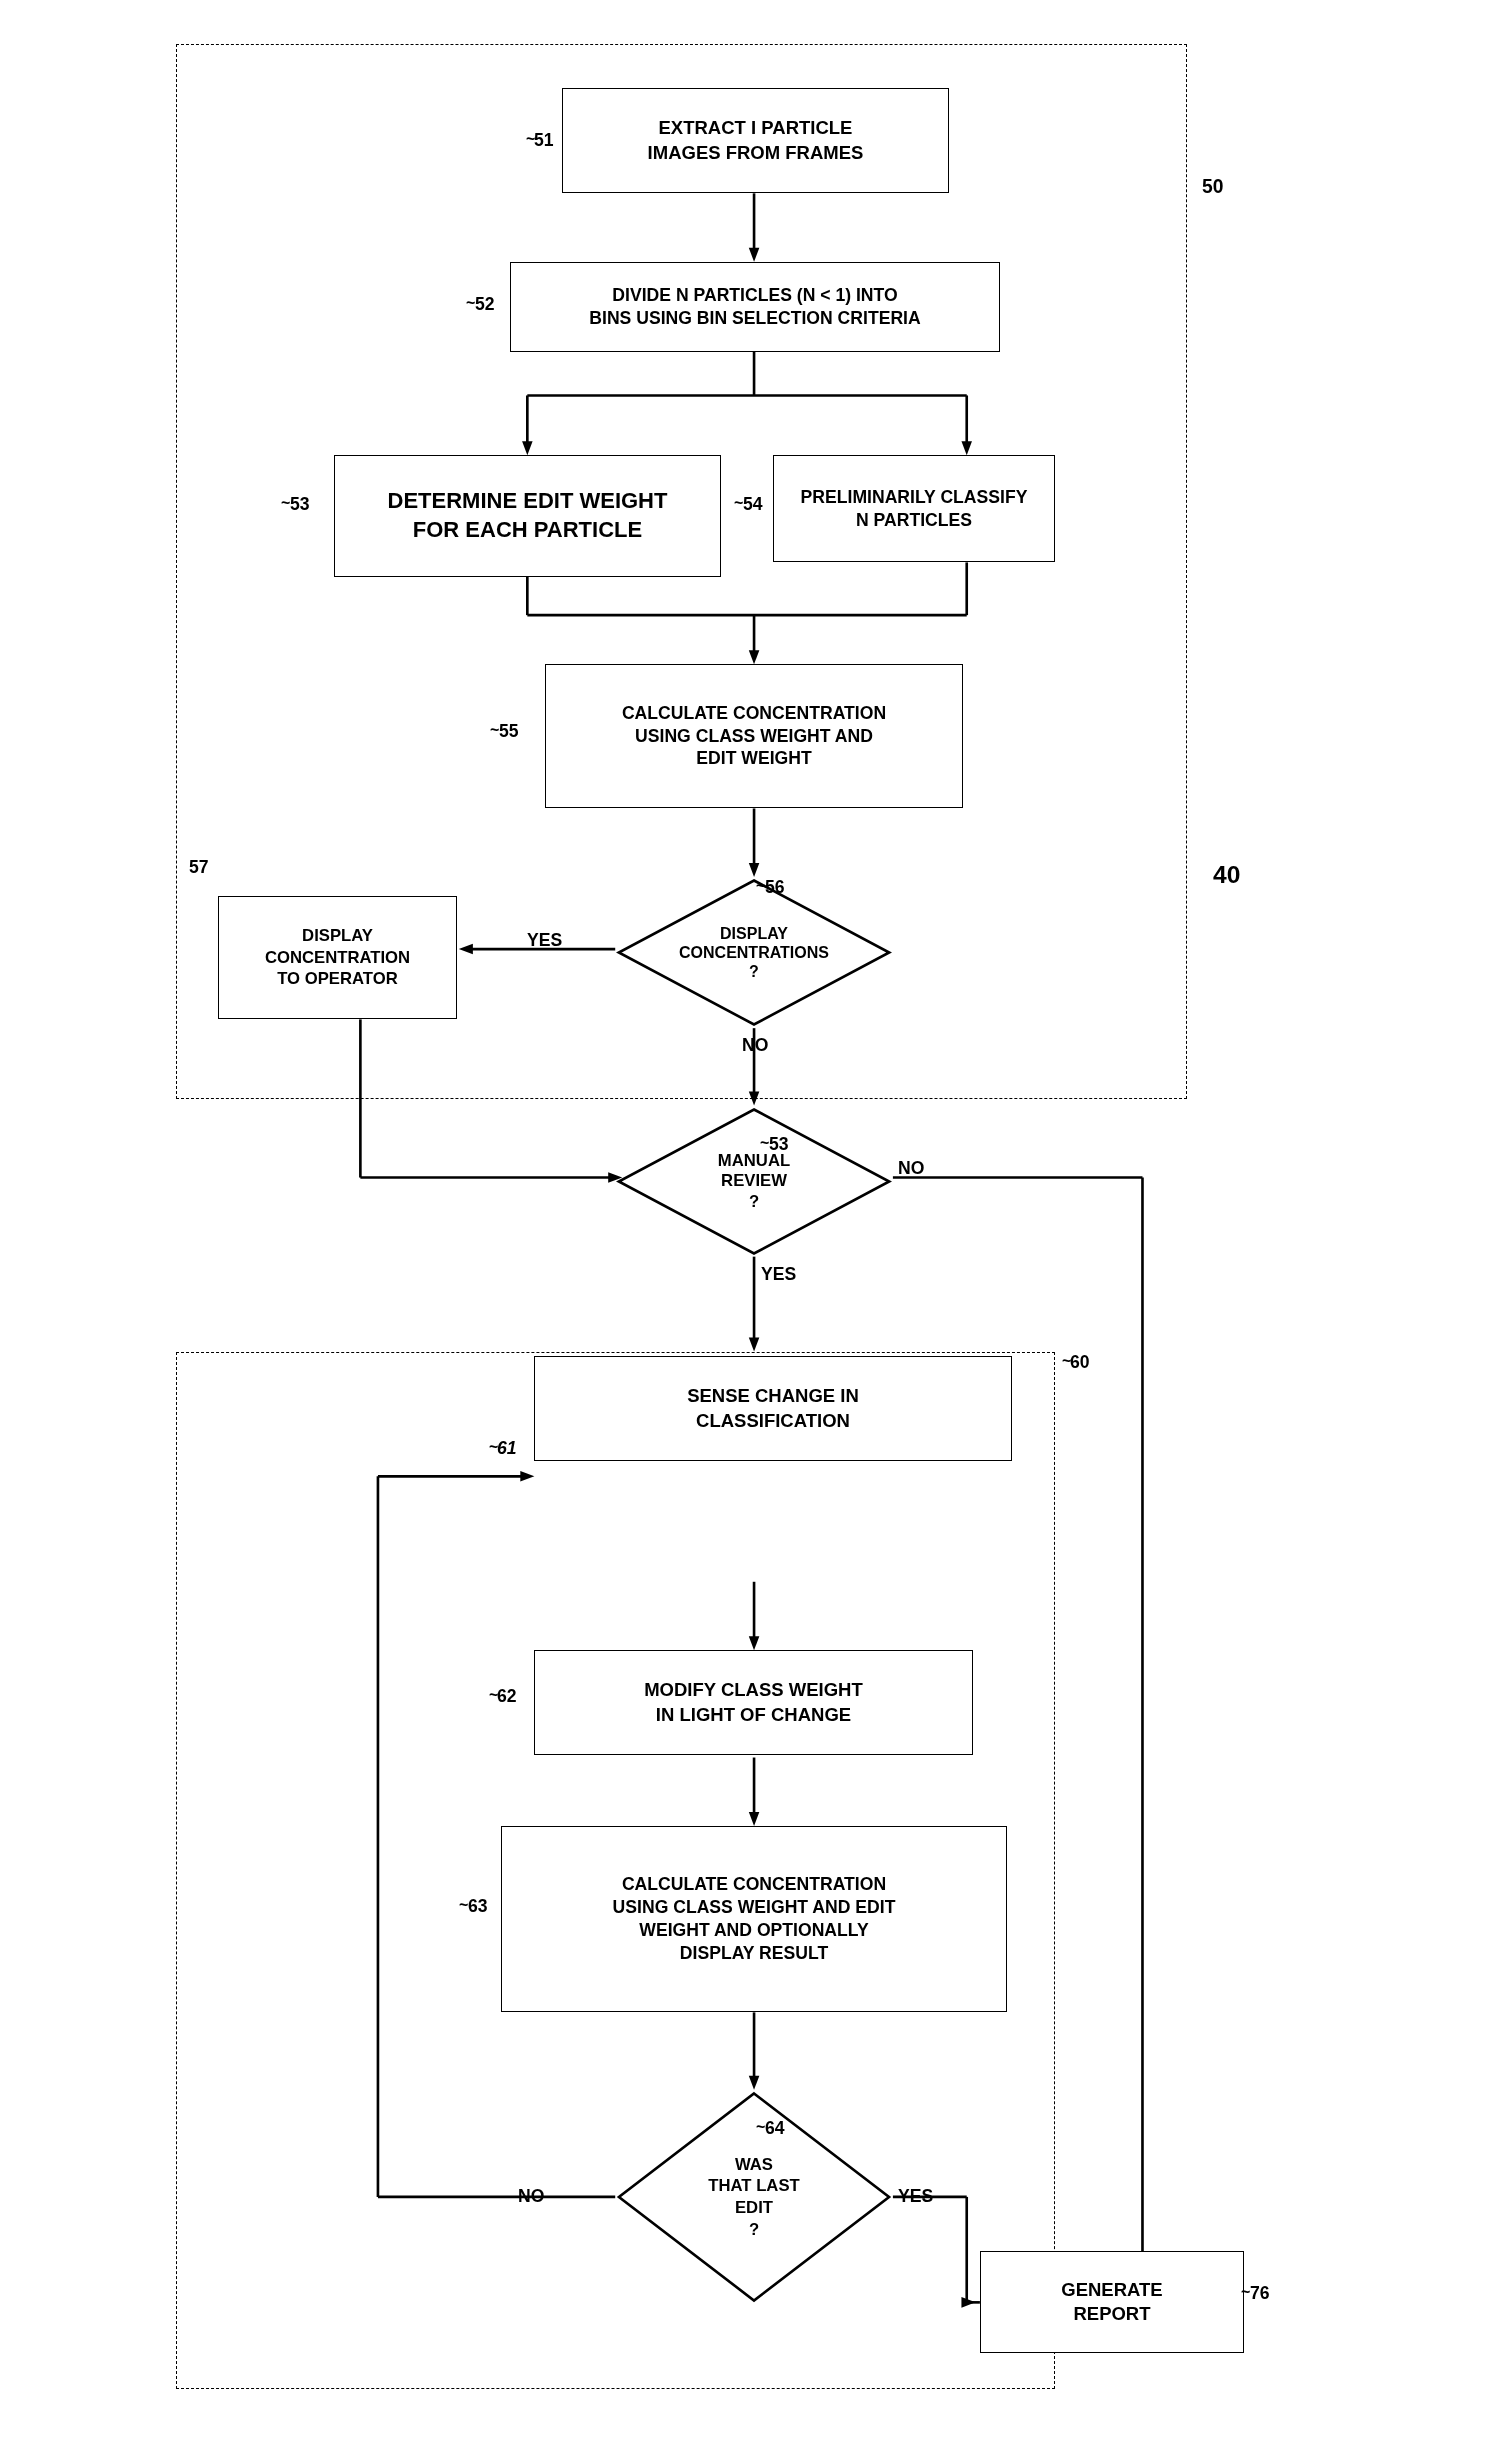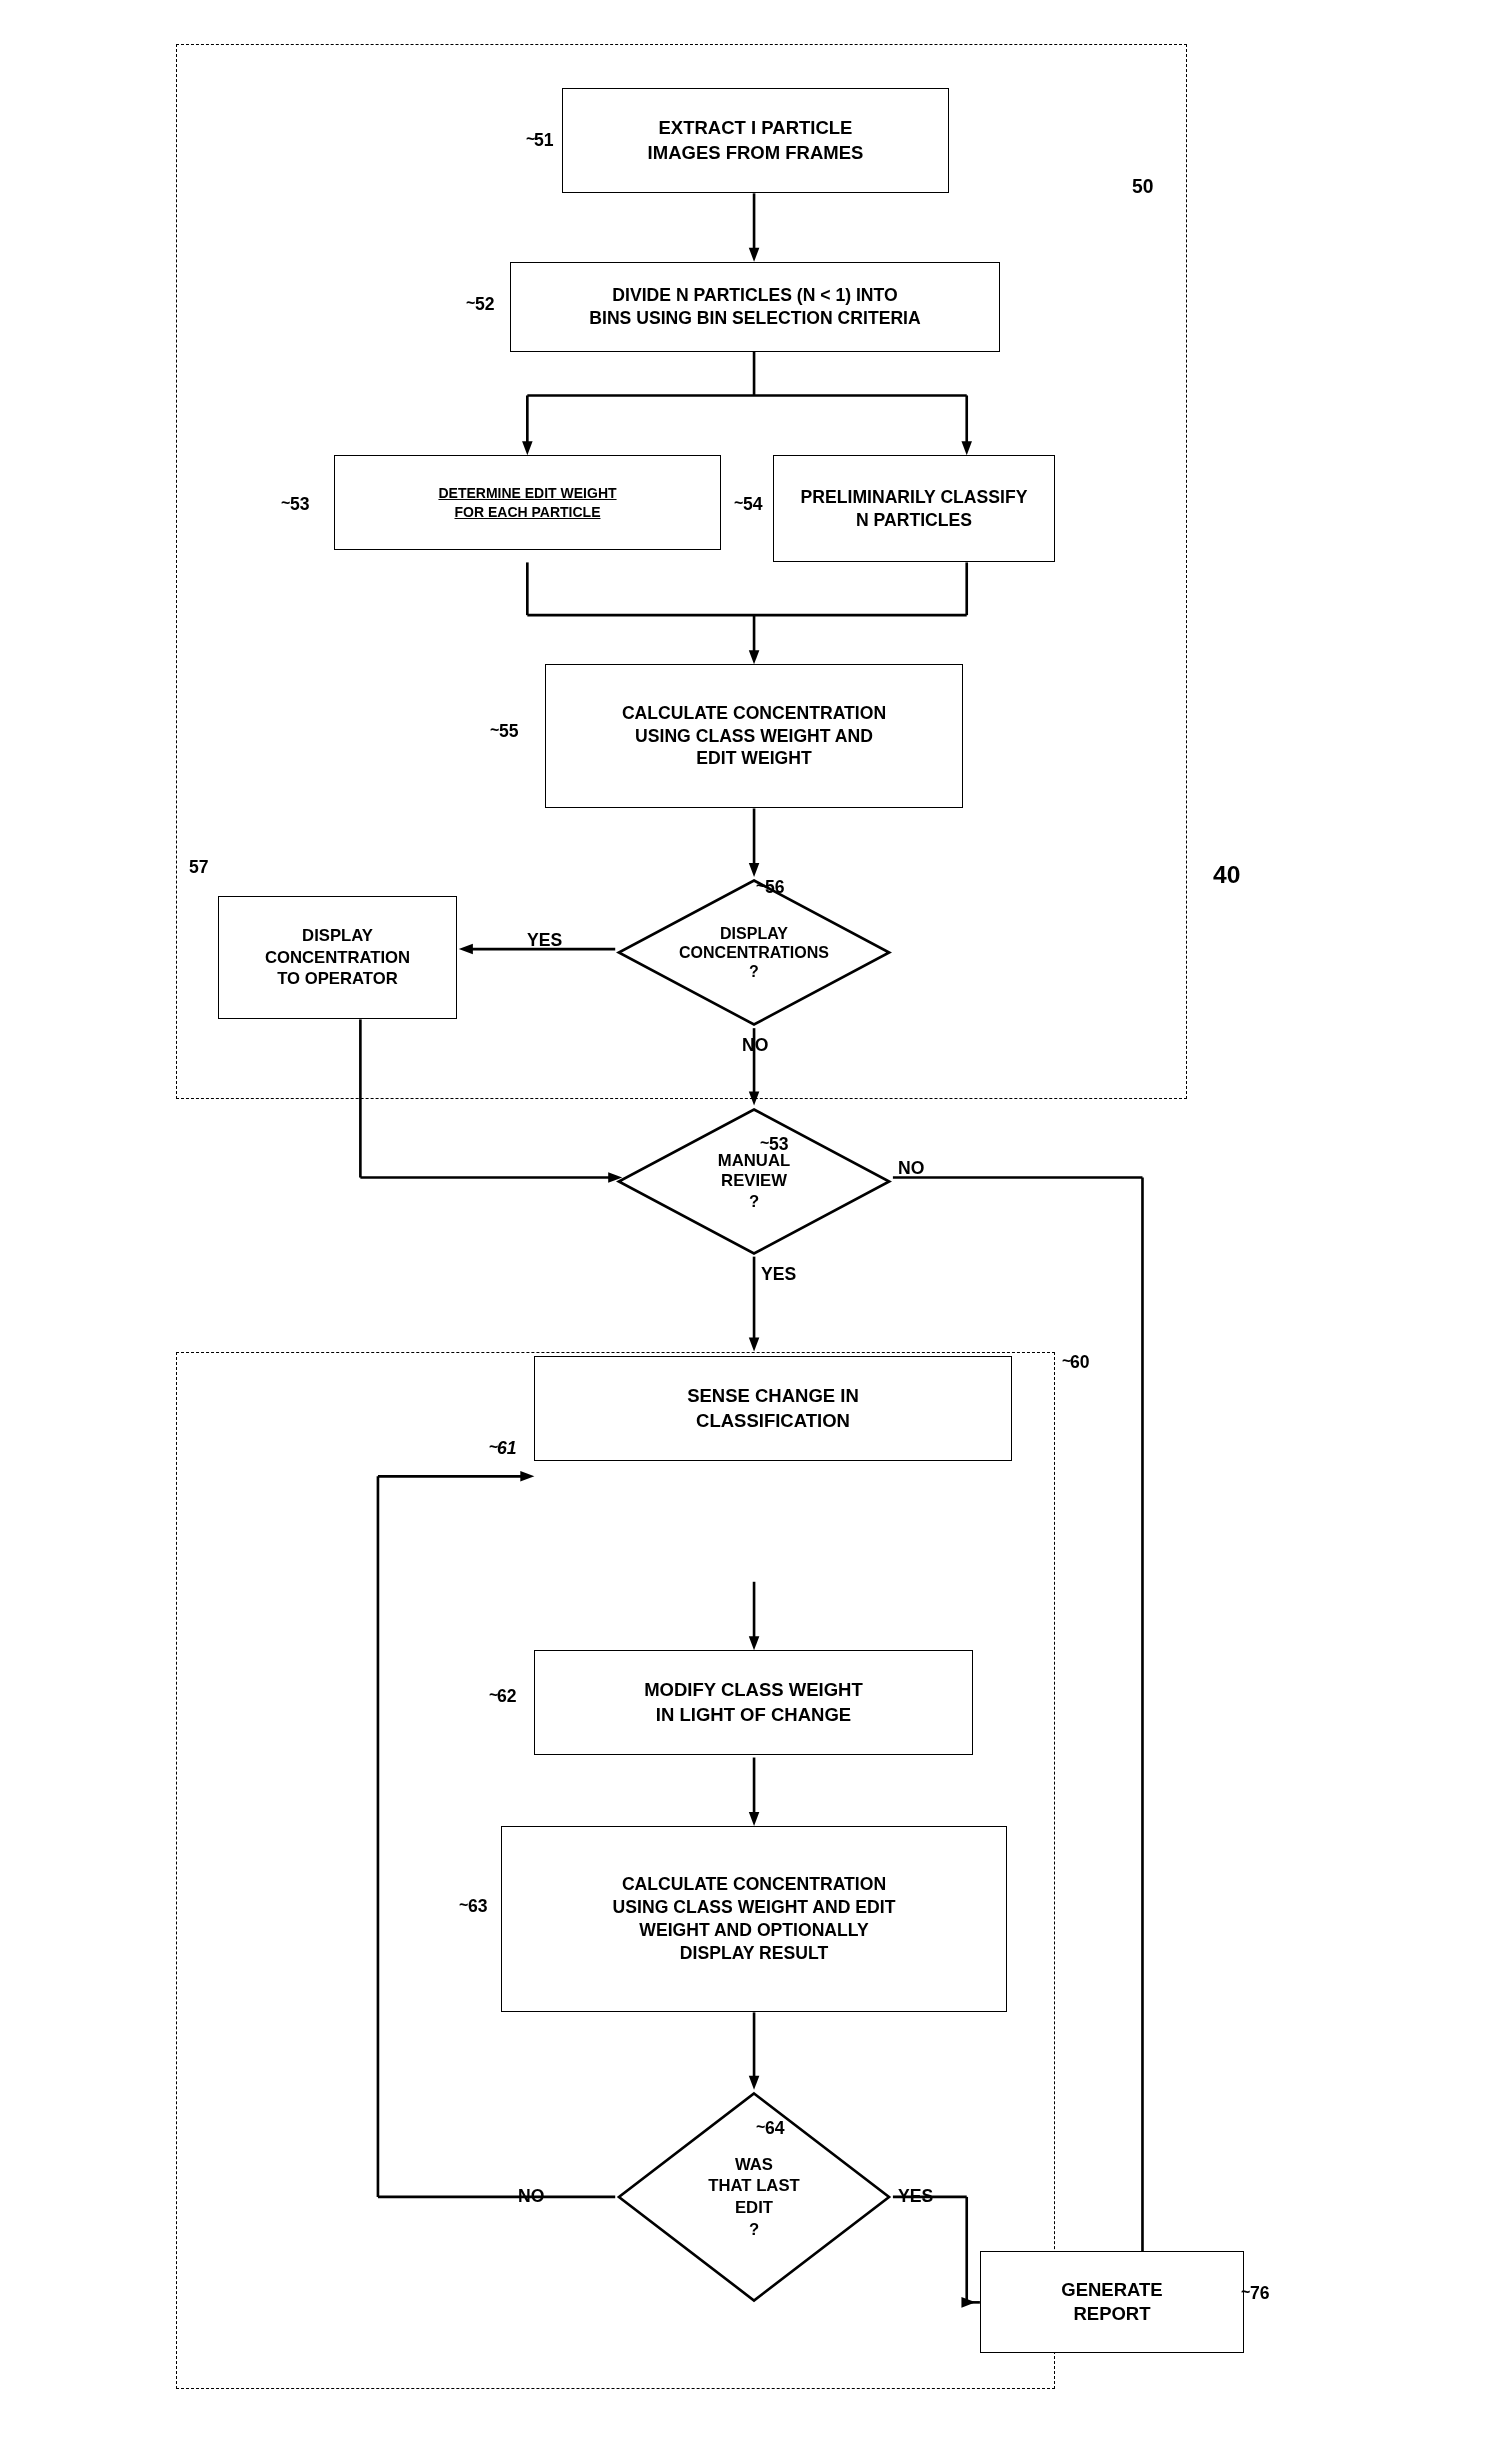--- a/index.html
+++ b/index.html
@@ -161,37 +161,37 @@
     <line x1="1100" y1="2620" x2="1100" y2="2620" stroke="#000" stroke-width="3"></line>
     <polygon points="1110,2620 1094,2614 1094,2626" fill="#000"></polygon>
 
     <line x1="1100" y1="2620" x2="1115" y2="2620" stroke="#000" stroke-width="3"></line>
 
   </svg>
 
   <div class="dashed-box" style="left:176px; top:44px; width:1011px; height:1055px;">
   </div>
 
-  <div class="ref-label" style="left:1132px; top:176px;">50</div>
+  <div class="ref-label" style="left:1202px; top:176px;">50</div>
 
   <div class="ref-label" style="left:1213px; top:861px; font-size:24.6px;">40</div>
 
   <div class="flow-box" style="left:562px; top:88px; width:387px; height:105px; font-size:18.5px;">
     EXTRACT I PARTICLE<br>IMAGES FROM FRAMES
   </div>
   <div class="ref-label" style="left:534px; top:130px; font-size:17.6px;">51</div>
   <div class="ref-label" style="left:526px; top:130px; font-size:16px;">~</div>
 
   <div class="flow-box" style="left:510px; top:262px; width:490px; height:90px; font-size:17.6px;">
     DIVIDE N PARTICLES (N &lt; 1) INTO<br>BINS USING BIN SELECTION CRITERIA
   </div>
   <div class="ref-label" style="left:475px; top:294px; font-size:17.6px;">52</div>
   <div class="ref-label" style="left:466px; top:294px; font-size:16px;">~</div>
 
-  <div class="flow-box" style="left:334px; top:455px; width:387px; height:95px; font-size:14px;text-decoration:underline;">
+  <div class="flow-box" style="left:334px; top:455px; width:387px; height:122px; font-size:22px;">
     DETERMINE EDIT WEIGHT<br>FOR EACH PARTICLE
   </div>
   <div class="ref-label" style="left:290px; top:494px; font-size:17.6px;">53</div>
   <div class="ref-label" style="left:281px; top:494px; font-size:16px;">~</div>
 
   <div class="flow-box" style="left:773px; top:455px; width:282px; height:107px; font-size:17.6px;">
     PRELIMINARILY CLASSIFY<br>N PARTICLES
   </div>
   <div class="ref-label" style="left:743px; top:494px; font-size:17.6px;">54</div>
   <div class="ref-label" style="left:734px; top:494px; font-size:16px;">~</div>

